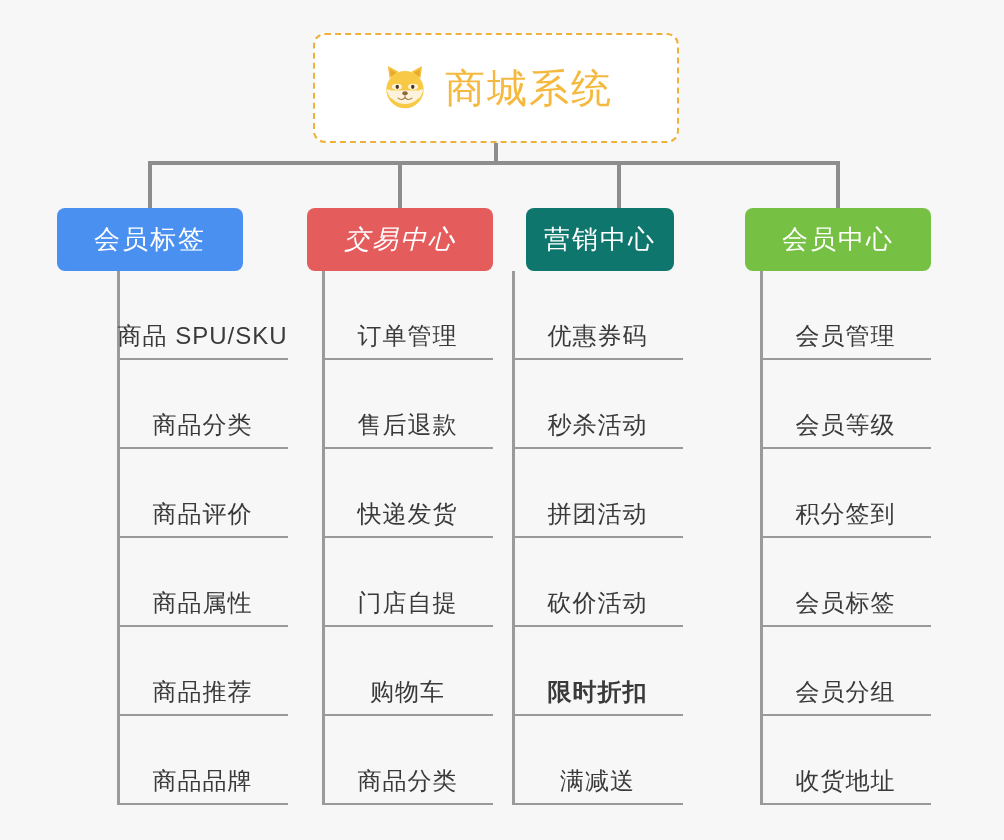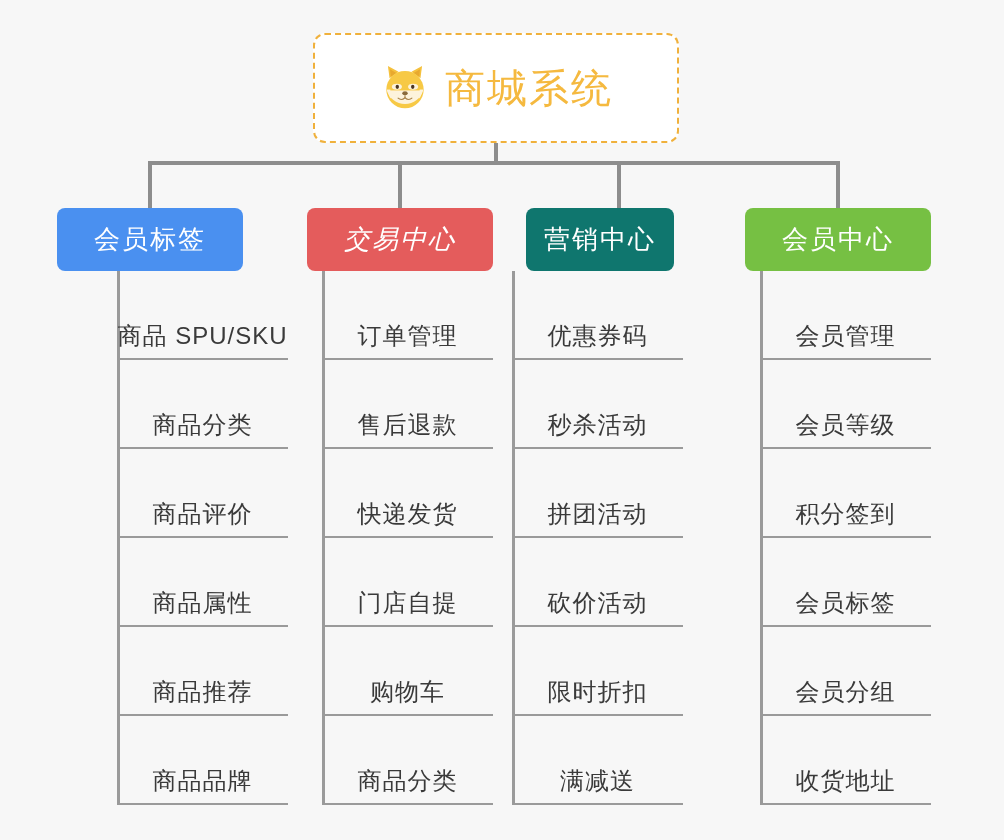--- a/index.html
+++ b/index.html
@@ -195,21 +195,21 @@
         </div>
         <div class="leaf-item" style="top: 89px; width: 171px;">
           <span class="leaf-label">秒杀活动</span>
         </div>
         <div class="leaf-item" style="top: 178px; width: 171px;">
           <span class="leaf-label">拼团活动</span>
         </div>
         <div class="leaf-item" style="top: 267px; width: 171px;">
           <span class="leaf-label">砍价活动</span>
         </div>
-        <div class="leaf-item" style="top: 356px; width: 171px;">
+        <div class="leaf-item" style="top: 356px; width: 171px; font-weight: bold;">
           <span class="leaf-label">限时折扣</span>
         </div>
         <div class="leaf-item" style="top: 445px; width: 171px;">
           <span class="leaf-label">满减送</span>
         </div>
       </div>
       <div class="cat-box" style="left: 745px; width: 186px; background: rgb(118, 192, 67);">
         <span>会员中心</span>
       </div>
       <div class="leaf-col" style="left: 760px; width: 171px; height: 534px;">

